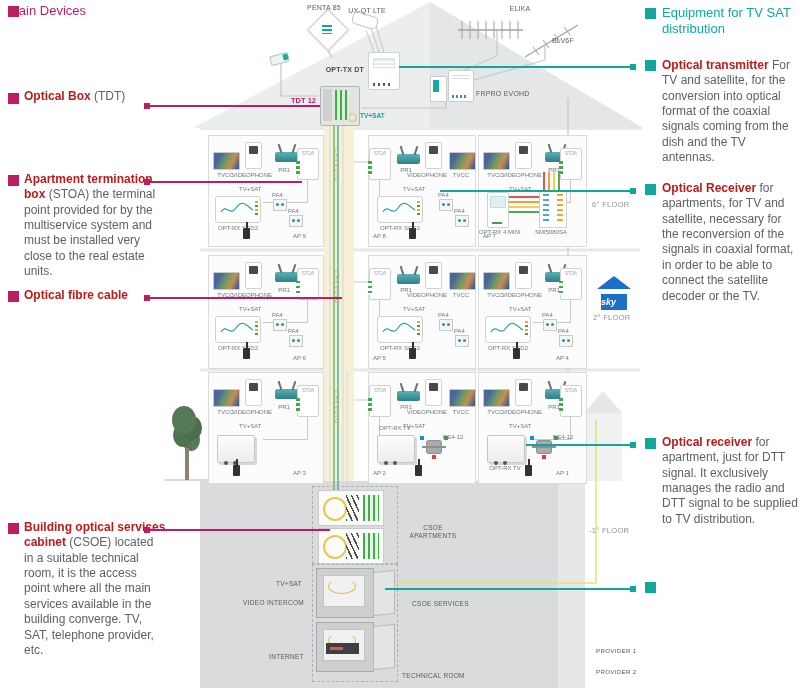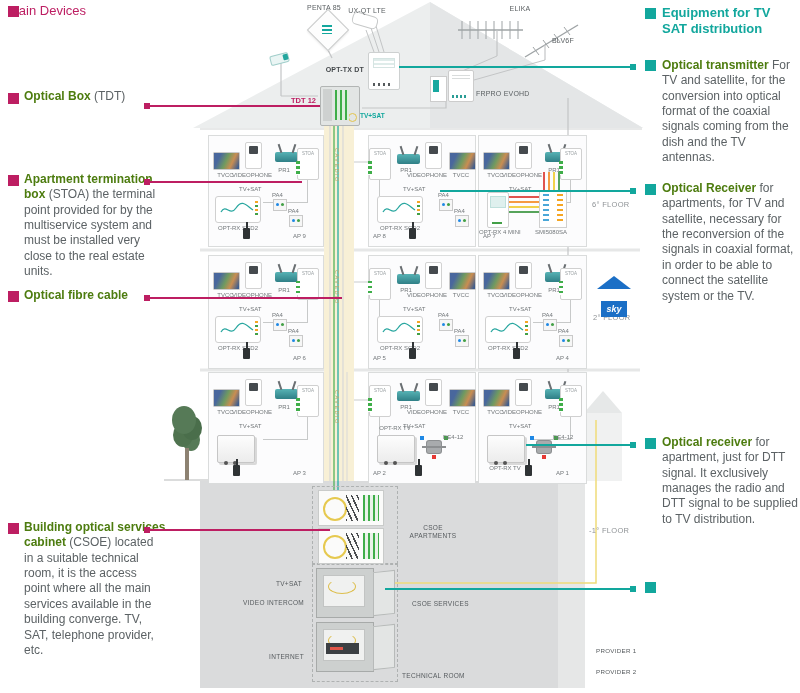--- a/index.html
+++ b/index.html
@@ -3,23 +3,23 @@
 <meta charset="utf-8">
 <style>
   html,body{margin:0;padding:0;background:#fff}
   #canvas{position:relative;width:800px;height:693px;background:#fff;overflow:hidden;
           font-family:"Liberation Sans",sans-serif;}
   svg.layer{position:absolute;left:0;top:0;pointer-events:none}
   
   .bullet{position:absolute;width:11px;height:11px}
   .bullet.m{background:#bd1e62}.bullet.t{background:#12a79d}
   .hdr{position:absolute;font-size:13px;font-weight:bold;line-height:1.2}
-  .hdr.m{color:#bd1e62;font-weight:normal}.hdr.t{color:#12a79d;font-weight:bold}
+  .hdr.m{color:#bd1e62;font-weight:normal}.hdr.t{color:#12a79d;font-weight:normal}
   .ann{position:absolute;font-size:12px;line-height:1.28;color:#5c6265}
-  .ann b{color:#4d7c0f}
+  .ann b{color:#b91c1c}
   
   .rlabel,.flabel,.blabel,.mlabel,.tlabel,.shaftlbl,.cap{position:absolute;line-height:1.15}
   .rlabel{font-size:7px;color:#5b6063;letter-spacing:.2px}
   .flabel{font-size:7.5px;color:#8f9396;letter-spacing:.3px}
   .blabel{font-size:6.5px;color:#565b5e;letter-spacing:.3px;line-height:1.25}
   .mlabel{color:#bd1e62;font-weight:bold;font-size:7.5px}
   .tlabel{color:#12a79d;font-weight:bold;font-size:6.5px}
   .shaftlbl{writing-mode:vertical-rl;font-size:5.5px;color:#b5aa72;letter-spacing:1.5px}
   
   .apt{position:absolute;background:#fcfcfd;border:1px solid #dadcdc}
@@ -91,21 +91,21 @@
   .fr1{position:absolute;left:430px;top:76px;width:15px;height:24px;background:#fff;border:1px solid #ccc}
   .fr1::before{content:"";position:absolute;left:2px;top:3px;width:6px;height:12px;background:#17a89f}
   .fr2{position:absolute;left:448px;top:70px;width:24px;height:30px;background:#fff;border:1px solid #ccc;border-radius:2px}
   .fr2::before{content:"";position:absolute;left:3px;top:4px;right:3px;height:6px;
     background:repeating-linear-gradient(#d9dcdc 0 1.5px,#fff 1.5px 3px)}
   .fr2::after{content:"";position:absolute;left:3px;bottom:3px;width:16px;height:3px;
     background:repeating-linear-gradient(90deg,#2a9d95 0 2px,transparent 2px 4px)}
   
   .sky{position:absolute;left:596px;top:276px;width:36px;height:32px}
   .sky .roofT{width:0;height:0;margin:0 auto;border-left:17px solid transparent;border-right:17px solid transparent;border-bottom:13px solid #1b6fc6}
-  .sky .bodyR{width:26px;height:16px;background:#1b6fc6;margin:12px auto;display:flex;align-items:center;justify-content:center}
+  .sky .bodyR{width:26px;height:16px;background:#1b6fc6;margin:5px auto;display:flex;align-items:center;}
   .sky .txt{color:#fff;font-style:italic;font-weight:bold;font-size:9px}
   .tree{position:absolute;left:170px;top:406px;width:36px;height:76px}
   .tree .fol{position:absolute;left:2px;top:0;width:24px;height:28px;background:#567a57;border-radius:50%;
     box-shadow:8px 8px 0 -2px #4a6e4b,-1px 15px 0 -2px #4f734f,7px 20px 0 -3px #567a57}
   .tree .trk{position:absolute;left:15px;top:42px;width:4px;height:32px;background:#8d8272}
   
   .dashbox{position:absolute;border:1px dashed #aeb1b1}
   .tray{position:absolute;width:64px;height:34px;background:#fbfbfa;border:1px solid #c9cbca}
   .tray::before{content:"";position:absolute;left:4px;top:6px;width:20px;height:20px;border:2px solid #e6c94f;border-radius:50%}
   .tray::after{content:"";position:absolute;right:4px;top:4px;width:16px;height:26px;
@@ -493,21 +493,21 @@
   <div class="bullet t" style="left:645px;top:8px"></div>
   <div class="hdr t" style="left:662px;top:5px;width:130px">Equipment for TV SAT distribution</div>
 
   <div class="bullet t" style="left:645px;top:60px"></div>
   <div class="ann" style="left:662px;top:58px;width:136px">
     <b>Optical transmitter</b><span> For TV and satellite, for the conversion into optical format of the coaxial signals coming from the dish and the TV antennas.</span>
   </div>
 
   <div class="bullet t" style="left:645px;top:184px"></div>
   <div class="ann" style="left:662px;top:181px;width:138px">
-    <b>Optical Receiver</b><span> for apartments, for TV and satellite, necessary for the reconversion of the signals in coaxial format, in order to be able to connect the satellite system or the TV.</span>
+    <b>Optical Receiver</b><span> for apartments, for TV and satellite, necessary for the reconversion of the signals in coaxial format, in order to be able to connect the satellite decoder or the TV.</span>
   </div>
 
   <div class="bullet t" style="left:645px;top:438px"></div>
   <div class="ann" style="left:662px;top:435px;width:138px">
     <b>Optical receiver</b><span> for apartment, just for DTT signal. It exclusively manages the radio and DTT signal to be supplied to TV distribution.</span>
   </div>
 
   <div class="bullet t" style="left:645px;top:582px"></div>
 
 </div>

